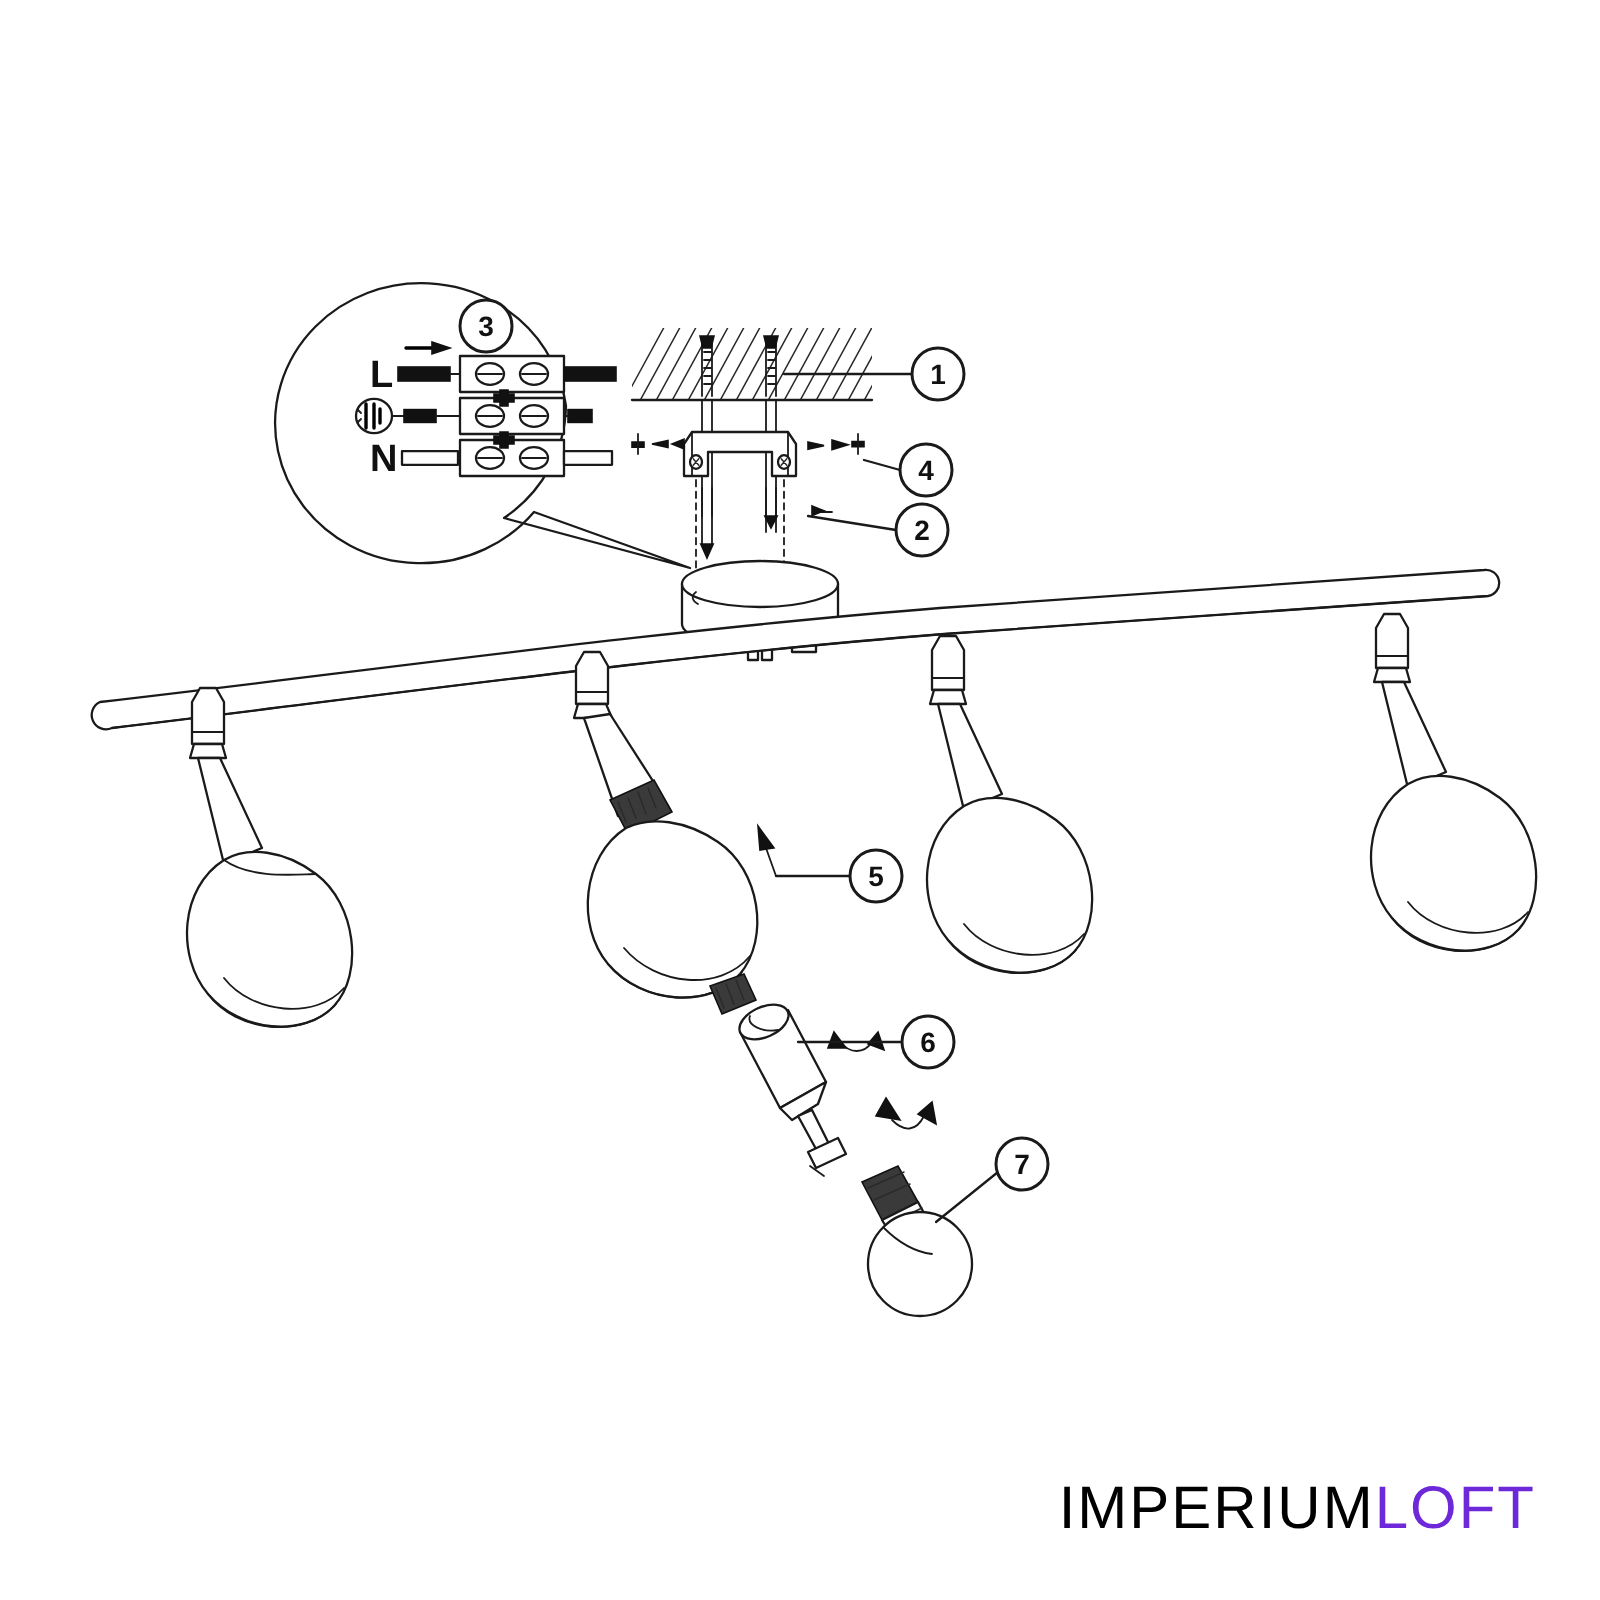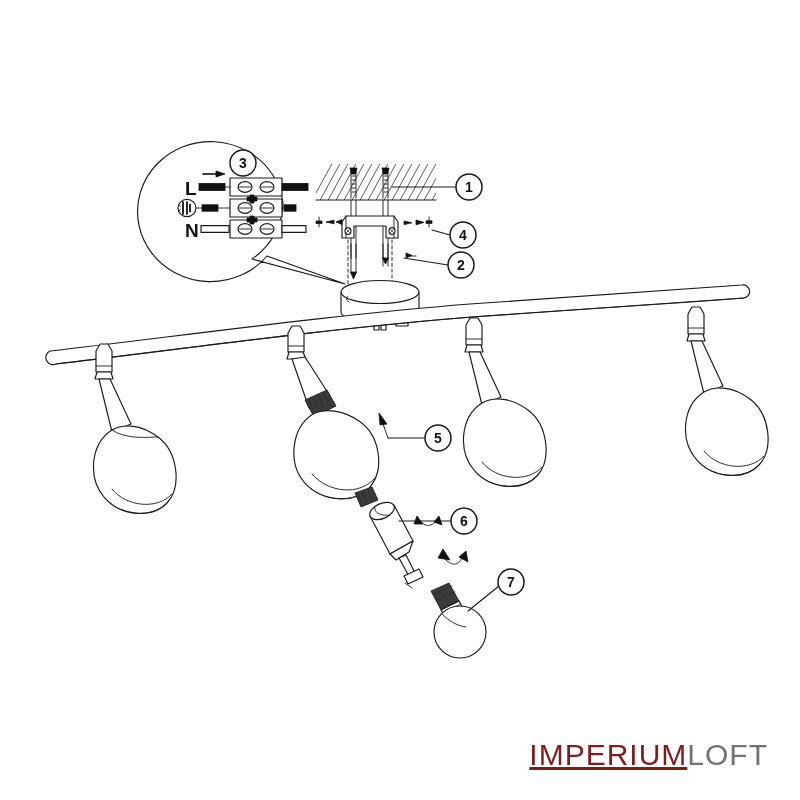--- a/index.html
+++ b/index.html
@@ -53,22 +53,22 @@
   .logo {
     position: absolute;
     right: 32px;
     bottom: 28px;
     font-family: "Liberation Sans", sans-serif;
     font-size: 30px;
     letter-spacing: 1.0px;
     font-weight: 400;
     white-space: nowrap;
   }
-  .logo .a { color: #7f1d1d; text-decoration: underline; }
-  .logo .b { color: #737373; }
+  .logo .a { color: #000000; }
+  .logo .b { color: #6d28d9; }
 </style>
 </head>
 <body>
 
 <div id="stage">
 
   <svg class="diagram" viewBox="0 0 800 800">
 
     <g>
       <defs>

